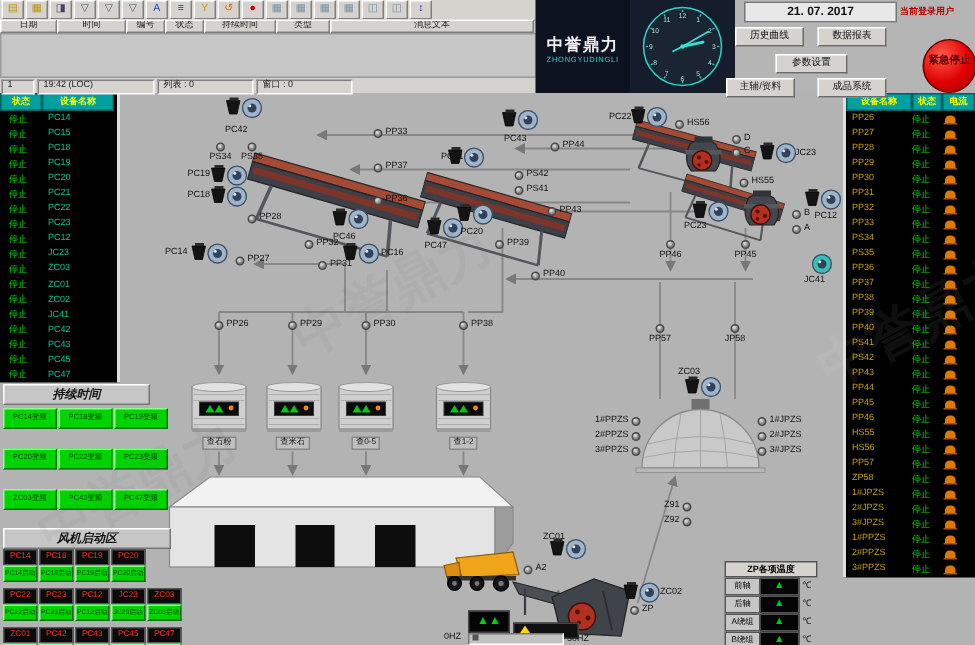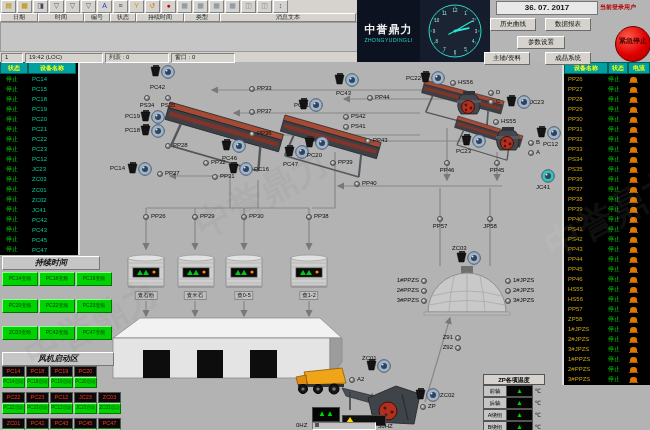--- a/index.html
+++ b/index.html
@@ -492,21 +492,21 @@
         <line x1="13.782377607281255" y1="18.749999999999996" x2="15.081415712957913" y2="19.5" stroke="#2ad8c8" stroke-width="0.8"></line>
         <text x="24.499999999999993" y="14.613466520526796" text-anchor="middle" font-size="4.5" fill="#9fe8e0" font-family="Liberation Sans, sans-serif">11</text>
         <line x1="22.74999999999999" y1="9.782377607281258" x2="23.49999999999999" y2="11.081415712957916" stroke="#2ad8c8" stroke-width="0.8"></line>
         <line x1="35" y1="31" x2="52.32050807568878" y2="21" stroke="#2ee6d6" stroke-width="1.1" stroke-linecap="round"></line>
         <line x1="35" y1="31" x2="48.69406641027328" y2="28.08923632855137" stroke="#2ee6d6" stroke-width="1.8" stroke-linecap="round"></line>
         <line x1="35" y1="31" x2="28.762954330681424" y2="34.17793349817683" stroke="#2ee6d6" stroke-width="1.2" stroke-linecap="round"></line>
         <circle cx="35" cy="31" r="1.5" fill="#2ee6d6"></circle>
       </svg>
   </div>
   <div class="abs hdr-right">
-    <div class="datebox">36. 07. 2017</div>
+    <div class="datebox">21. 07. 2017</div>
     <div class="login">当前登录用户</div>
     <div class="hbtn" style="left:0;top:18px;width:44px;">历史曲线</div>
     <div class="hbtn" style="left:55px;top:18px;width:44px;">数据报表</div>
     <div class="hbtn" style="left:27px;top:36px;width:46px;">参数设置</div>
     <div class="hbtn" style="left:-6px;top:52px;width:44px;">主辅/资料</div>
     <div class="hbtn" style="left:55px;top:52px;width:44px;">成品系统</div>
     <div class="estop"><span id="estop-txt">紧急停止</span></div>
   </div>
 
   <div class="abs lpanel">

